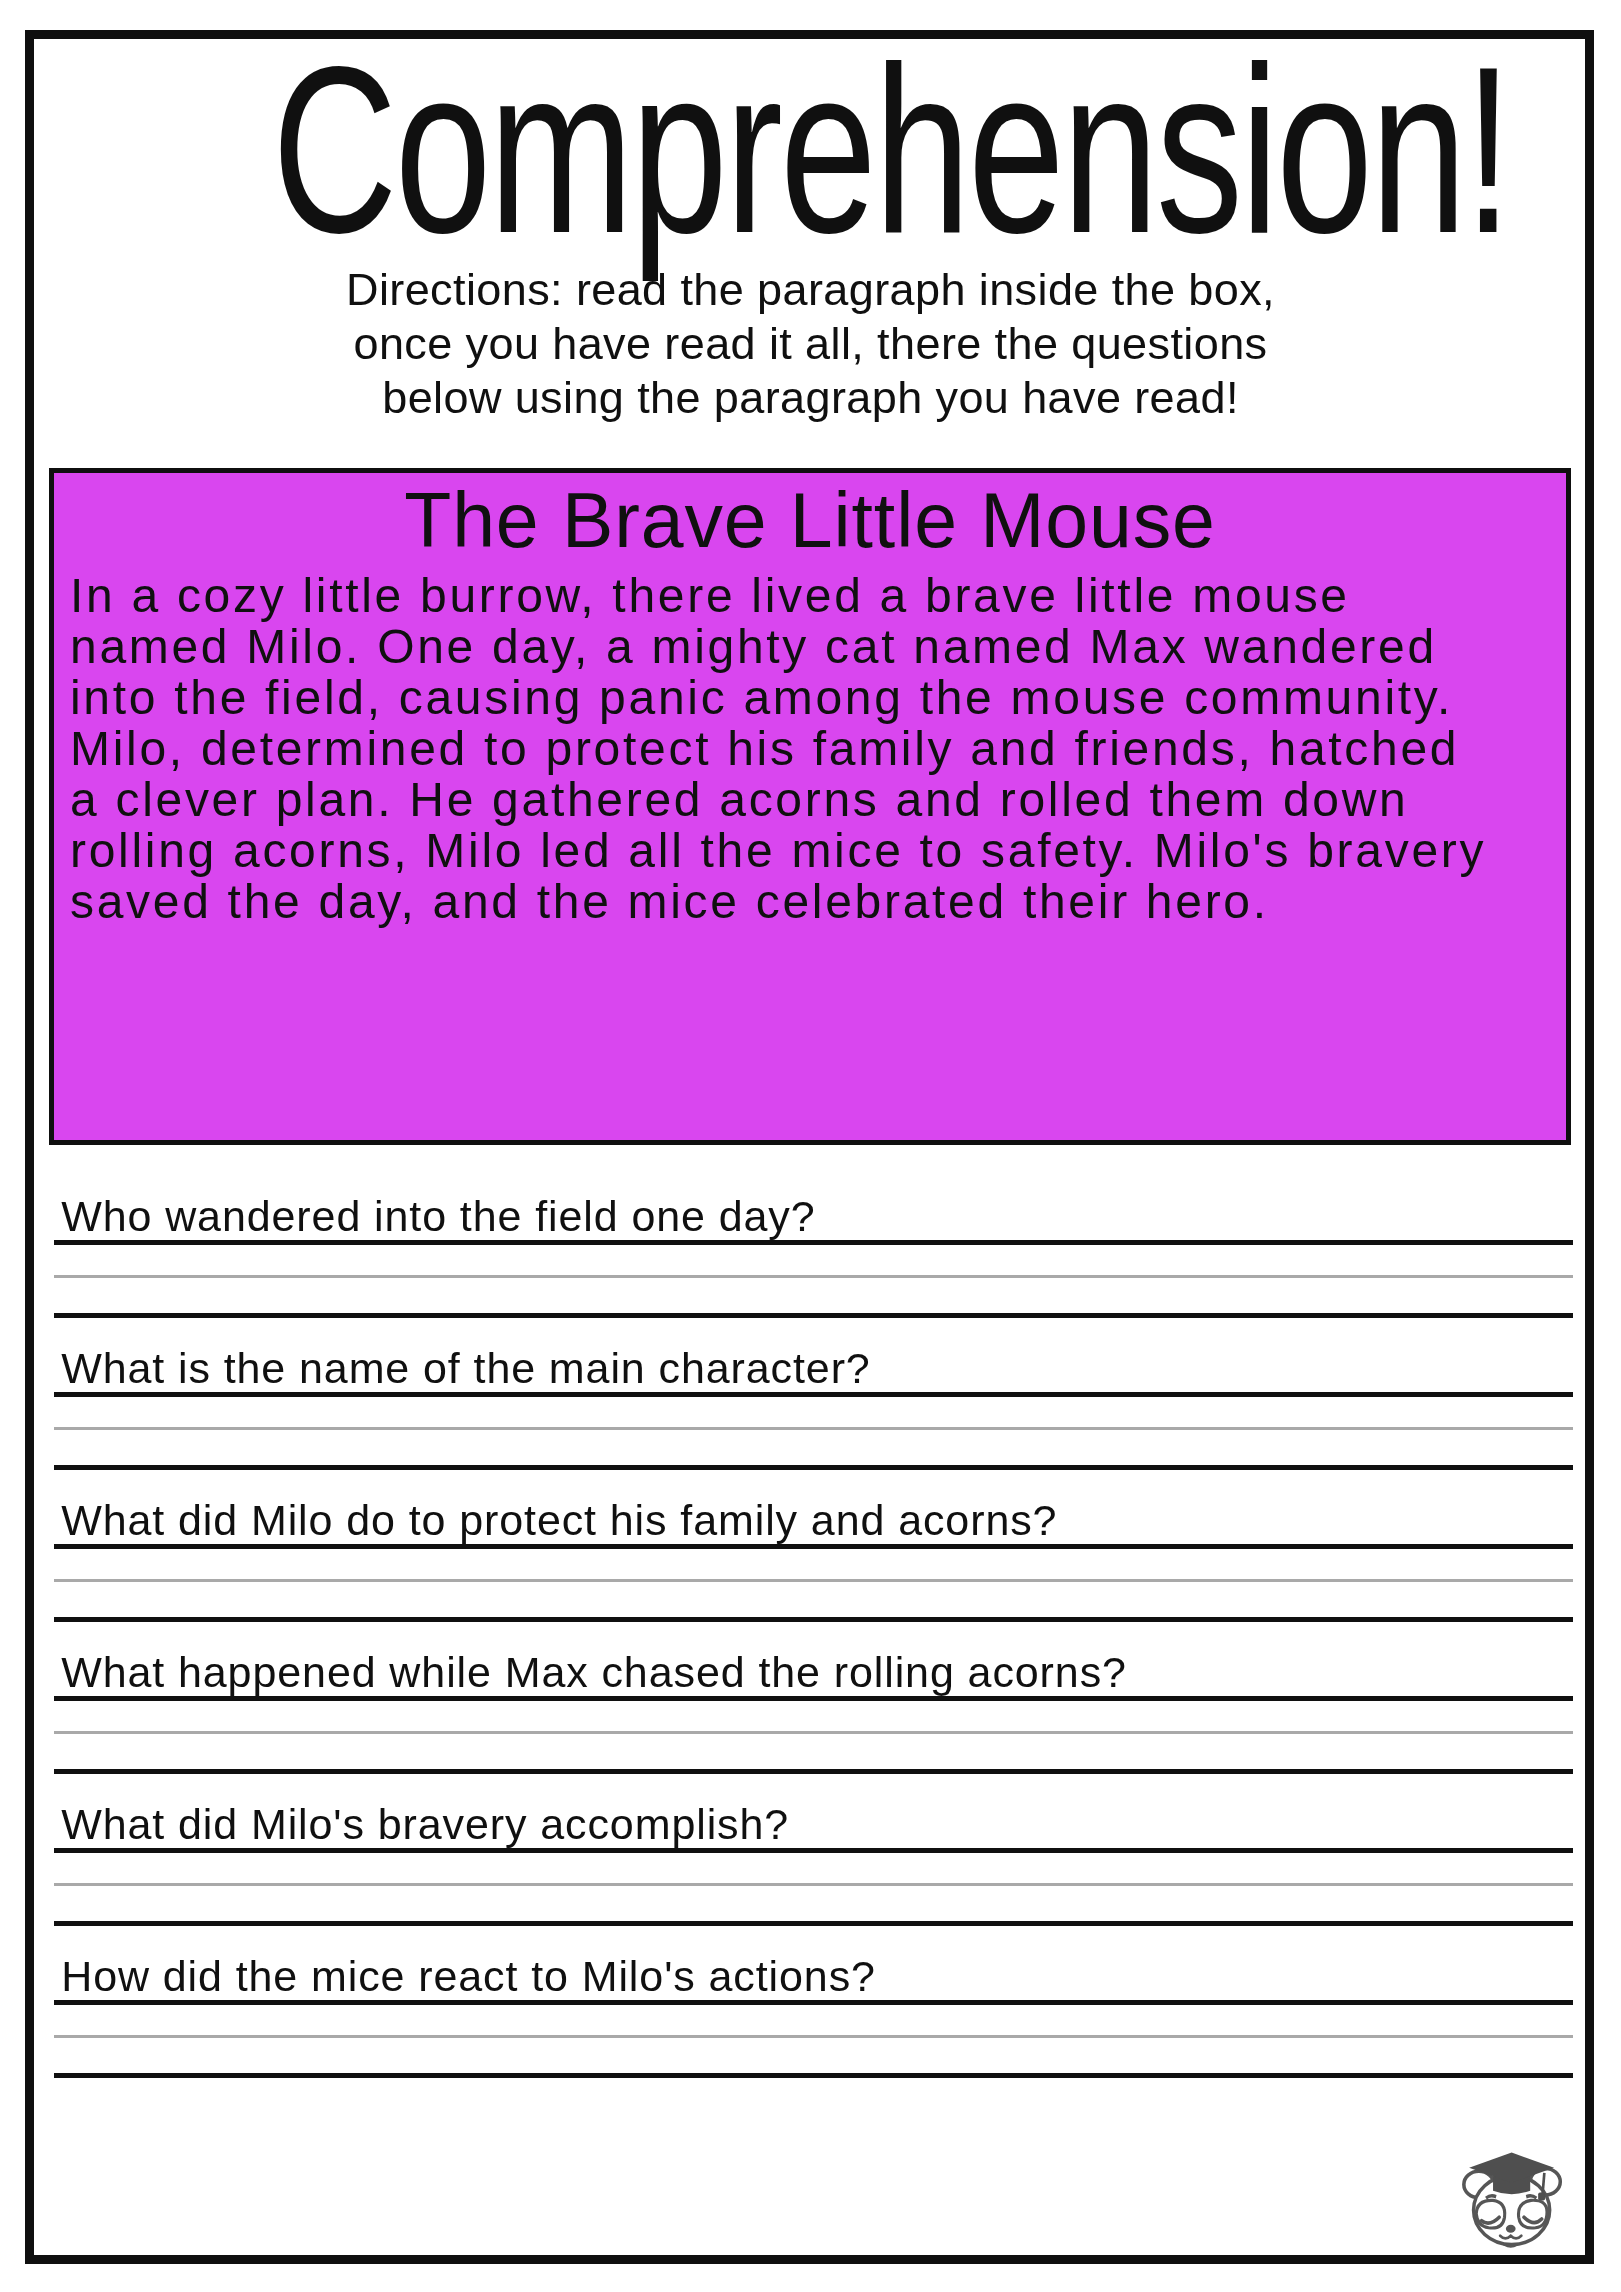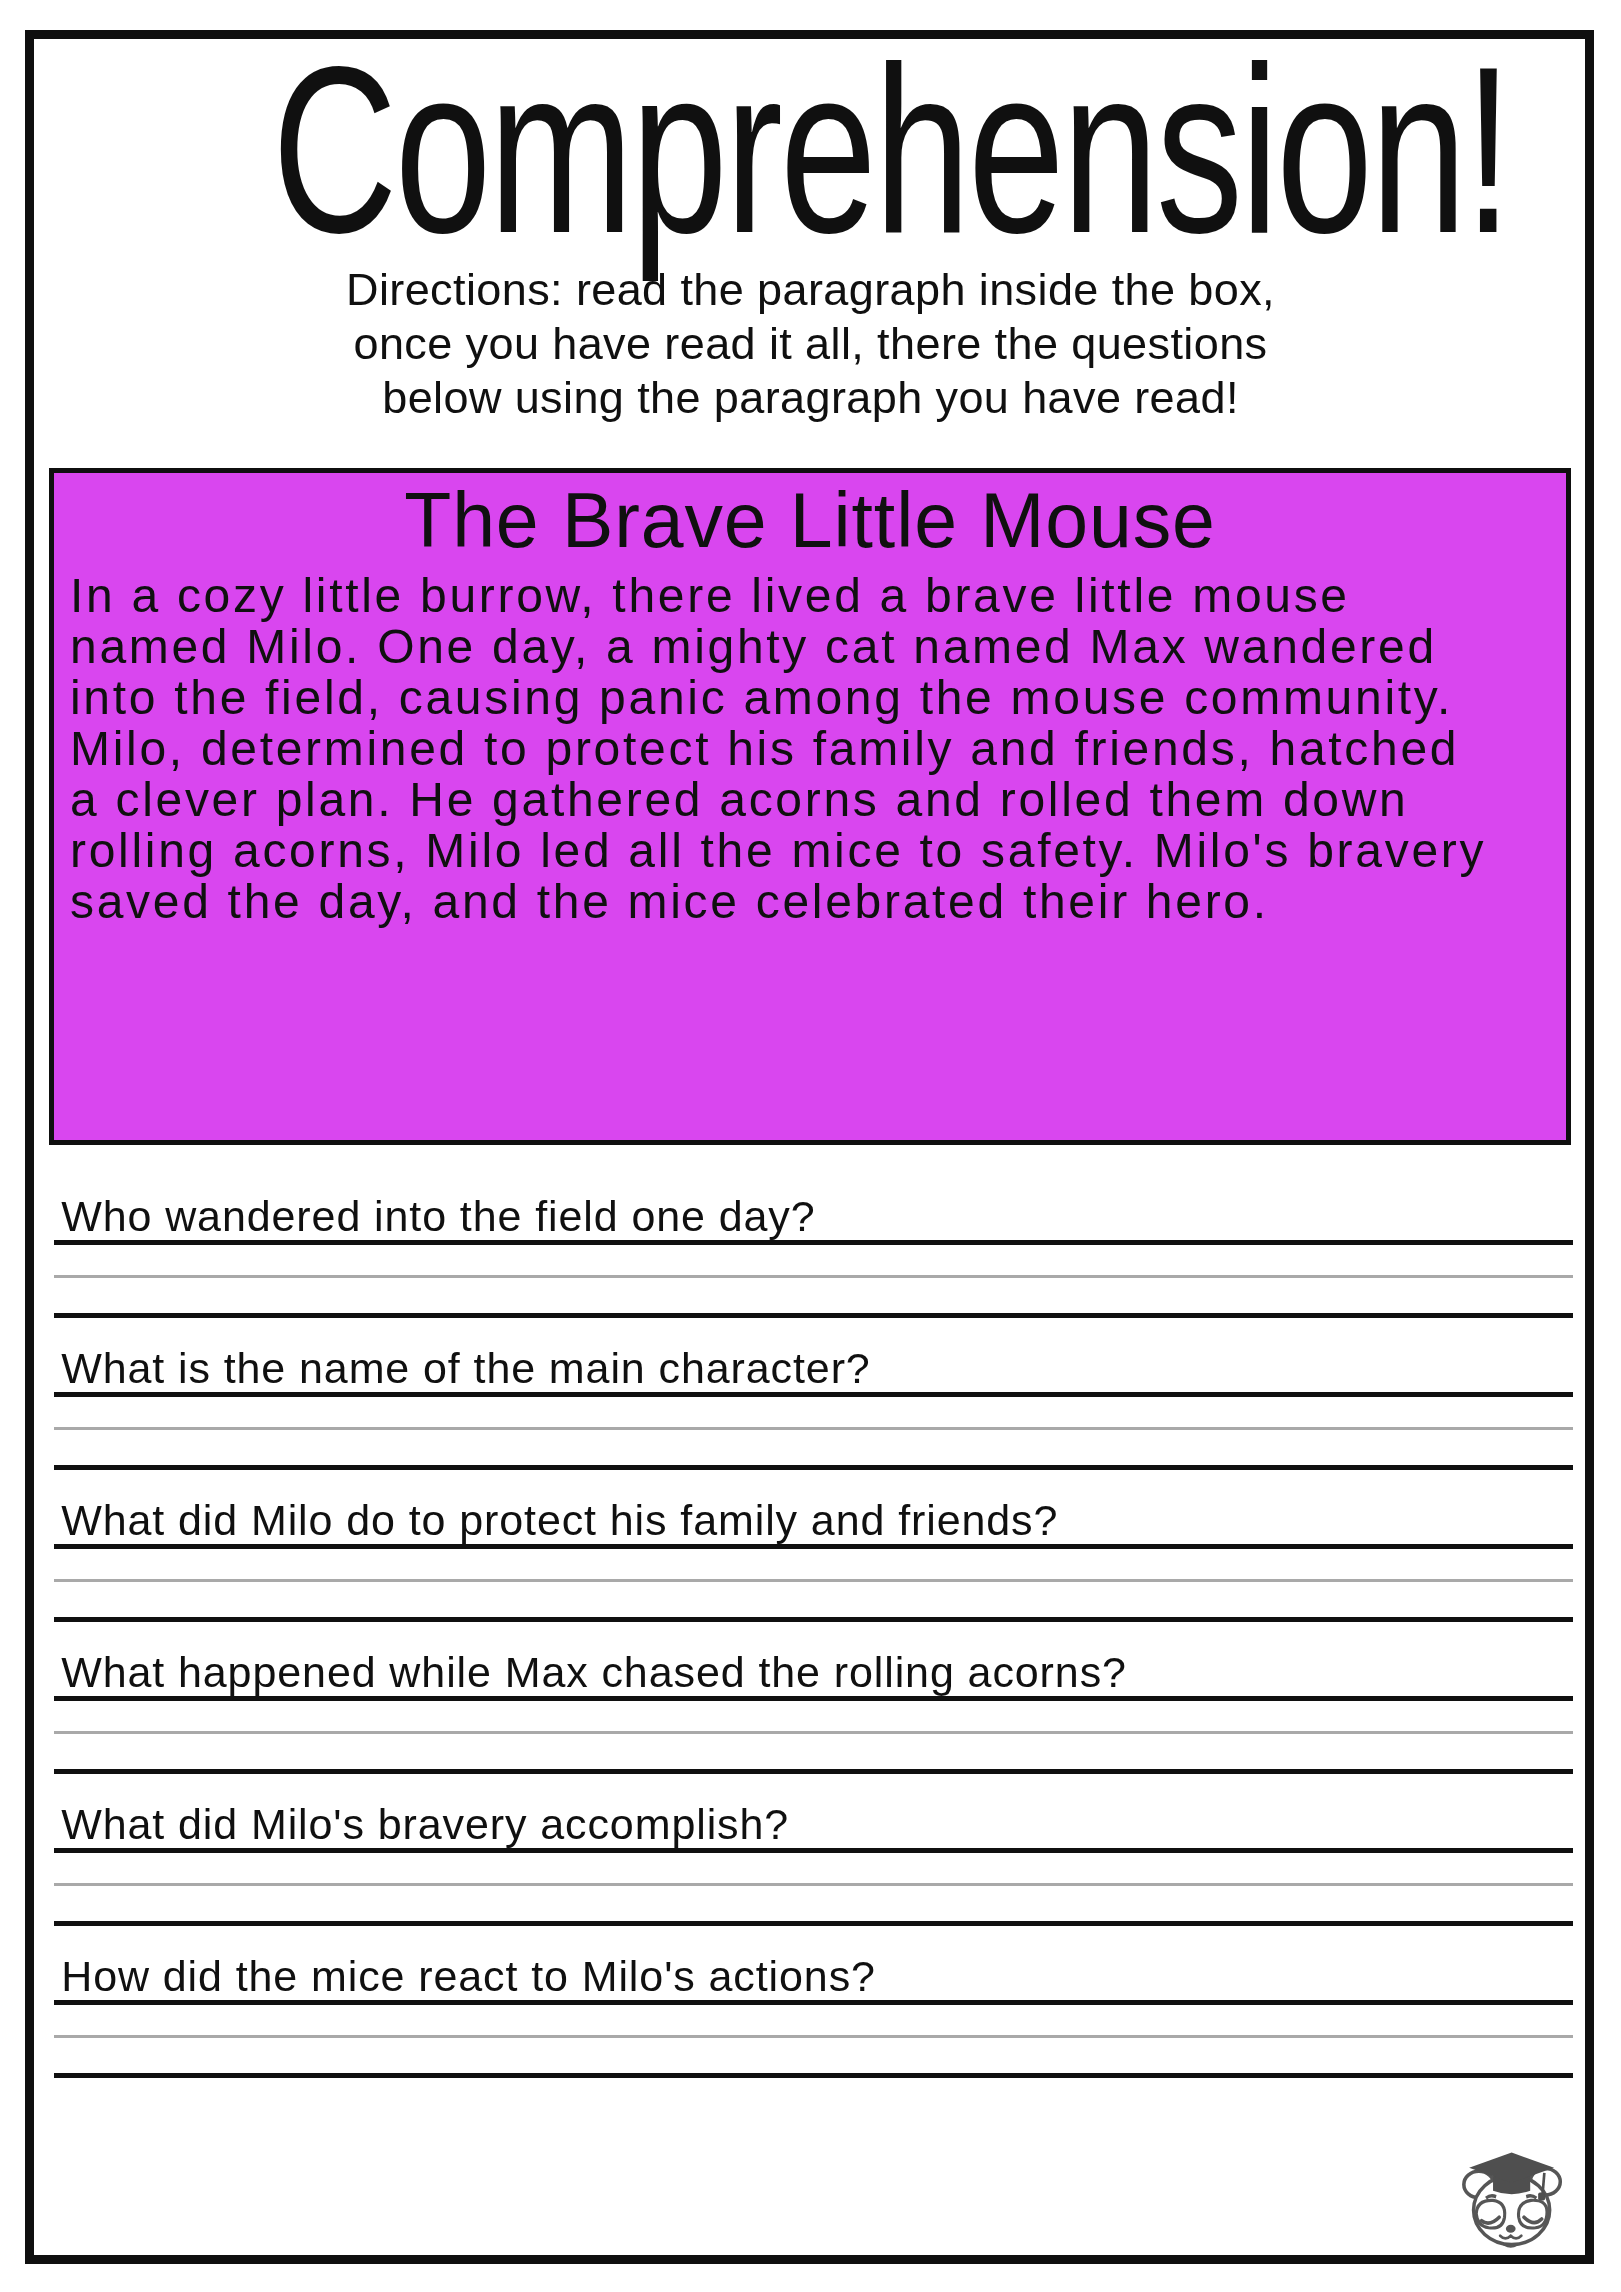--- a/index.html
+++ b/index.html
@@ -182,21 +182,21 @@
   <div class="q-block">
     <div class="q-row">
       <span class="q-label">What is the name of the main character?</span>
     </div>
     <div class="answer-line gray"></div>
     <div class="answer-line black"></div>
   </div>
 
   <div class="q-block">
     <div class="q-row">
-      <span class="q-label">What did Milo do to protect his family and friends?</span>
+      <span class="q-label">What did Milo do to protect his family and acorns?</span>
     </div>
     <div class="answer-line gray"></div>
     <div class="answer-line black"></div>
   </div>
 
   <div class="q-block">
     <div class="q-row">
       <span class="q-label">What happened while Max chased the rolling acorns?</span>
     </div>
     <div class="answer-line gray"></div>

